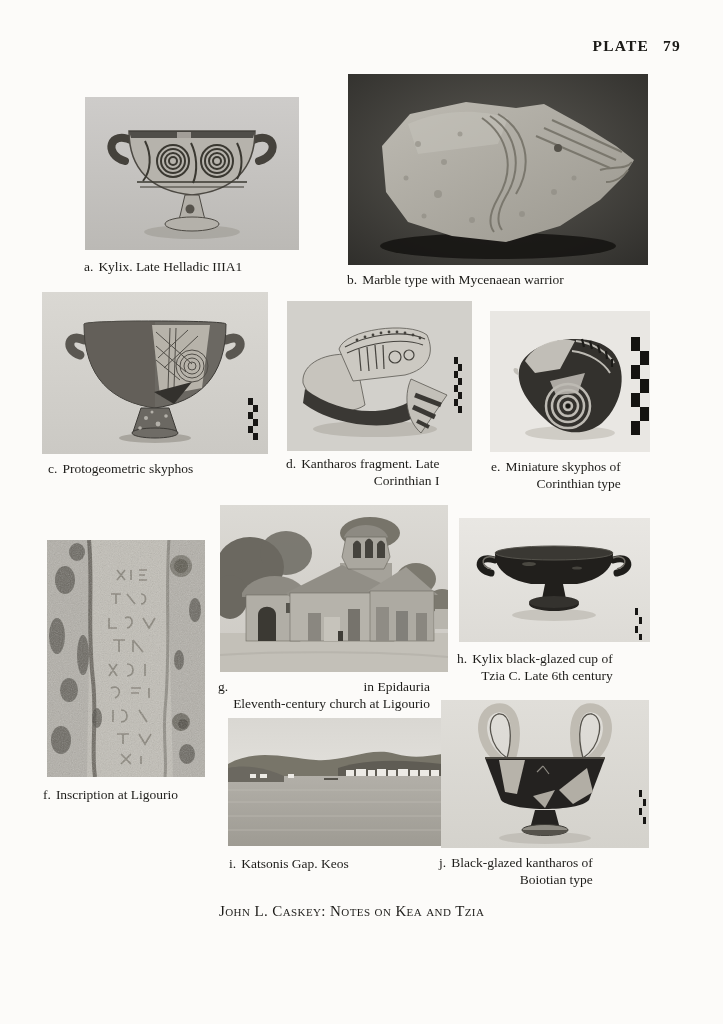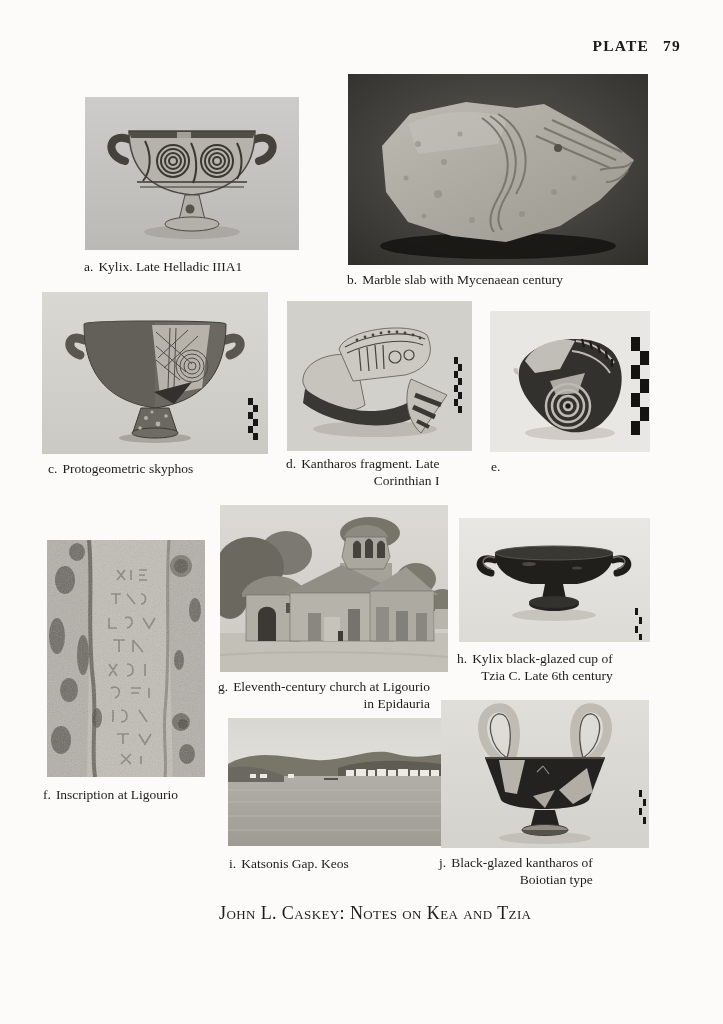--- a/index.html
+++ b/index.html
@@ -24,21 +24,21 @@
   .caption{
     position:absolute;
     font-size:13.5px;line-height:17px;
     color:#1d1c19;white-space:nowrap;
   }
   .cap-label{display:inline-block;vertical-align:top;margin-right:5px;}
   .cap-text{display:inline-block;vertical-align:top;}
   .cap-line{display:block;text-align:right;}
   .running-title{
     position:absolute;left:219px;top:903px;
-    font-size:18px;font-variant:small-caps;
+    font-size:15px;font-variant:small-caps;
     letter-spacing:0.4px;color:#1d1c19;white-space:nowrap;
   }
 </style>
 </head>
 <body>
 
 <div class="page">
 
   <div class="plate-label">PLATE 79</div>
 
@@ -447,41 +447,41 @@
           <rect x="202" y="117" width="3" height="7"></rect>
       </g>
     </svg>
   </figure>
 
   <div class="caption" style="left:84px;top:258px">
     <span class="cap-label">a.</span><span class="cap-text"><span class="cap-line">Kylix. Late Helladic IIIA1</span><span class="cap-line"></span></span>
   </div>
 
   <div class="caption" style="left:347px;top:271px">
-    <span class="cap-label">b.</span><span class="cap-text"><span class="cap-line">Marble slab with Mycenaean century</span><span class="cap-line"></span></span>
+    <span class="cap-label">b.</span><span class="cap-text"><span class="cap-line">Marble type with Mycenaean warrior</span><span class="cap-line"></span></span>
   </div>
 
   <div class="caption" style="left:48px;top:460px">
     <span class="cap-label">c.</span><span class="cap-text"><span class="cap-line">Protogeometric skyphos</span><span class="cap-line"></span></span>
   </div>
 
   <div class="caption" style="left:286px;top:455px">
     <span class="cap-label">d.</span><span class="cap-text"><span class="cap-line">Kantharos fragment. Late</span><span class="cap-line">Corinthian I</span></span>
   </div>
 
   <div class="caption" style="left:491px;top:458px">
-    <span class="cap-label">e.</span>
+    <span class="cap-label">e.</span><span class="cap-text"><span class="cap-line">Miniature skyphos of</span><span class="cap-line">Corinthian type</span></span>
   </div>
 
   <div class="caption" style="left:43px;top:786px">
     <span class="cap-label">f.</span><span class="cap-text"><span class="cap-line">Inscription at Ligourio</span><span class="cap-line"></span></span>
   </div>
 
   <div class="caption" style="left:218px;top:678px">
-    <span class="cap-label">g.</span><span class="cap-text"><span class="cap-line">Eleventh-century church at Ligourio</span><span class="cap-line">in Epidauria</span></span>
+    <span class="cap-label">g.</span><span class="cap-text"><span class="cap-line">in Epidauria</span><span class="cap-line">Eleventh-century church at Ligourio</span></span>
   </div>
 
   <div class="caption" style="left:457px;top:650px">
     <span class="cap-label">h.</span><span class="cap-text"><span class="cap-line">Kylix black-glazed cup of</span><span class="cap-line">Tzia C. Late 6th century</span></span>
   </div>
 
   <div class="caption" style="left:229px;top:855px">
     <span class="cap-label">i.</span><span class="cap-text"><span class="cap-line">Katsonis Gap. Keos</span><span class="cap-line"></span></span>
   </div>
 

